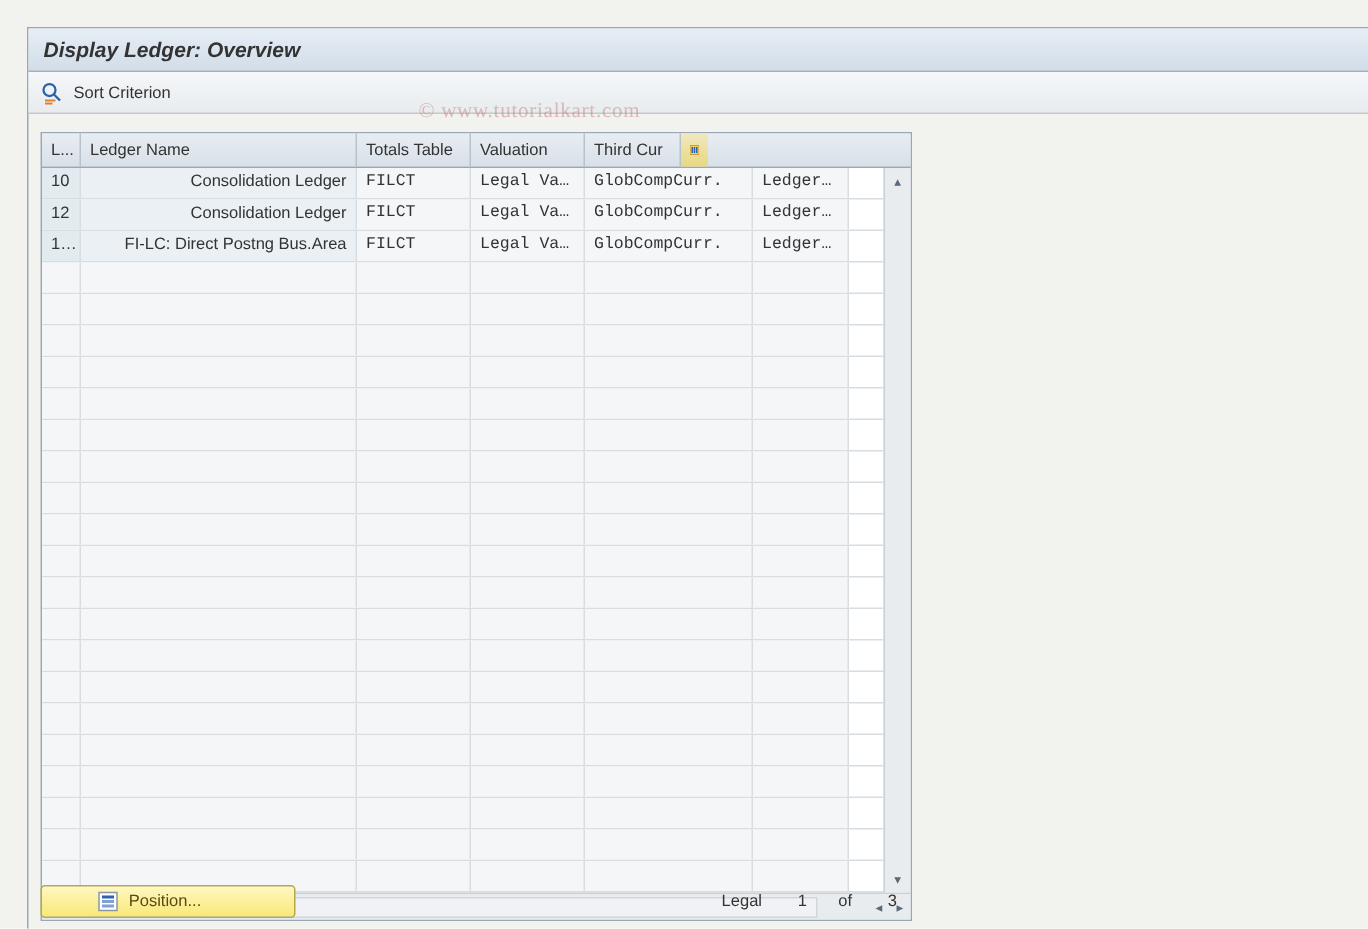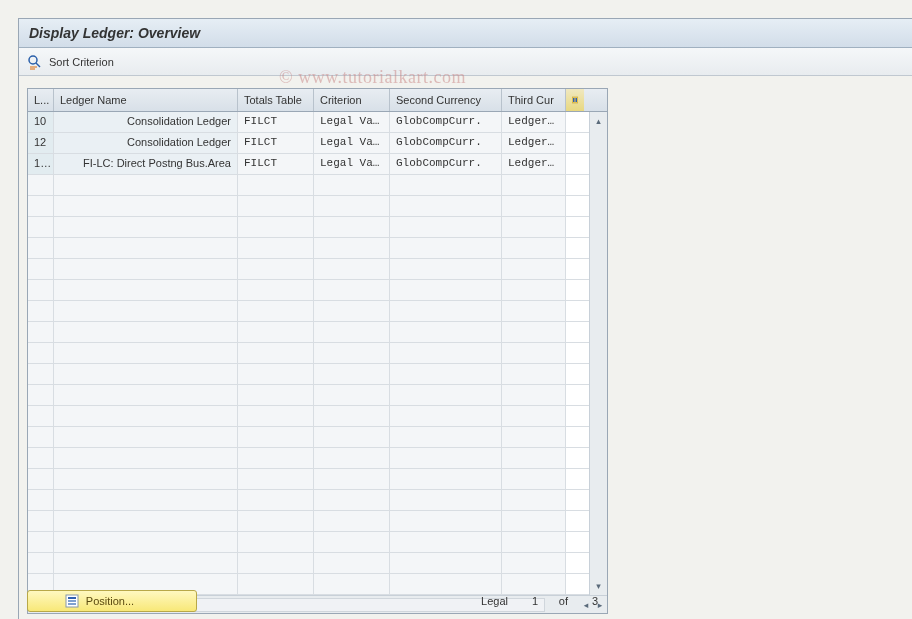--- a/index.html
+++ b/index.html
@@ -30,21 +30,21 @@
       gap: 6px;
       height: 28px;
     }
     .toolbar .icon {
       width: 16px; height: 16px; display: inline-block;
     }
     .toolbar-label { color: #333; font-size: 11px; text-align: right; }
     .watermark {
       position: absolute;
       top: 48px; left: 260px;
-      font-size: 18px;
+      font-size: 14px;
       color: rgba(200,130,130,0.5);
       font-family: Georgia, serif;
       pointer-events: none;
       z-index: 50;
       letter-spacing: 0.5px;
     }
     .grid-wrap {
       margin: 12px 315px 0 8px;
       background: #fff;
       border: 1px solid #9aa7b5;
@@ -205,22 +205,21 @@
     <span class="toolbar-label">Sort Criterion</span>
   </div>
 
   <div class="watermark">© www.tutorialkart.com</div>
 
   <div class="grid-wrap">
     <div class="grid-head">
       <div class="hcell c0">L...</div>
       <div class="hcell c1">Ledger Name</div>
       <div class="hcell c2">Totals Table</div>
-      <div class="hcell c3">Criterion</div>
-      <div class="hcell c4">Second Currency</div>
+      <div class="hcell c3">Valuation</div>
       <div class="hcell c5">Third Cur</div>
       <div class="hcell tools">
         <svg width="12" height="12" viewBox="0 0 12 12">
           <rect x="0" y="0" width="12" height="12" fill="#f0d060" stroke="#b89020"></rect>
           <rect x="2" y="2" width="2" height="8" fill="#3060b0"></rect>
           <rect x="5" y="2" width="2" height="8" fill="#3060b0"></rect>
           <rect x="8" y="2" width="2" height="8" fill="#3060b0"></rect>
         </svg>
       </div>
     </div>

